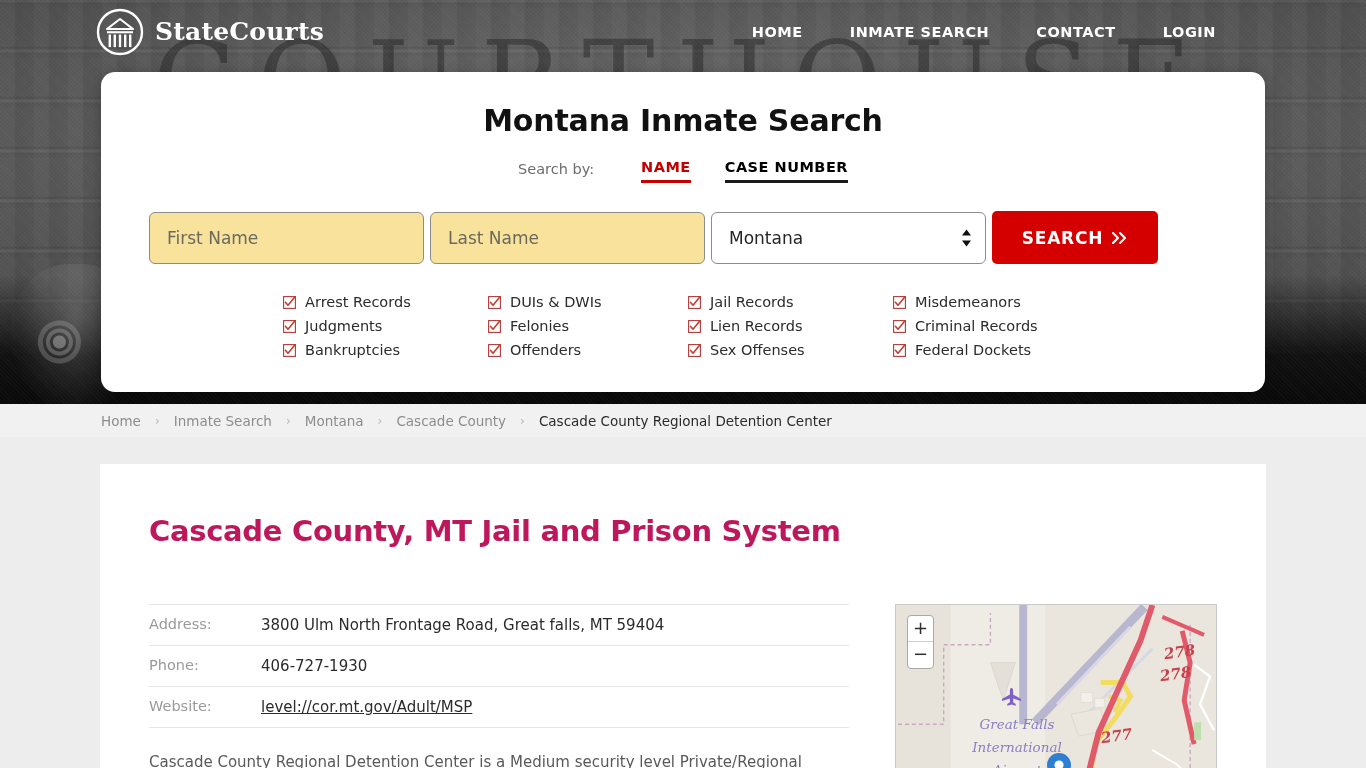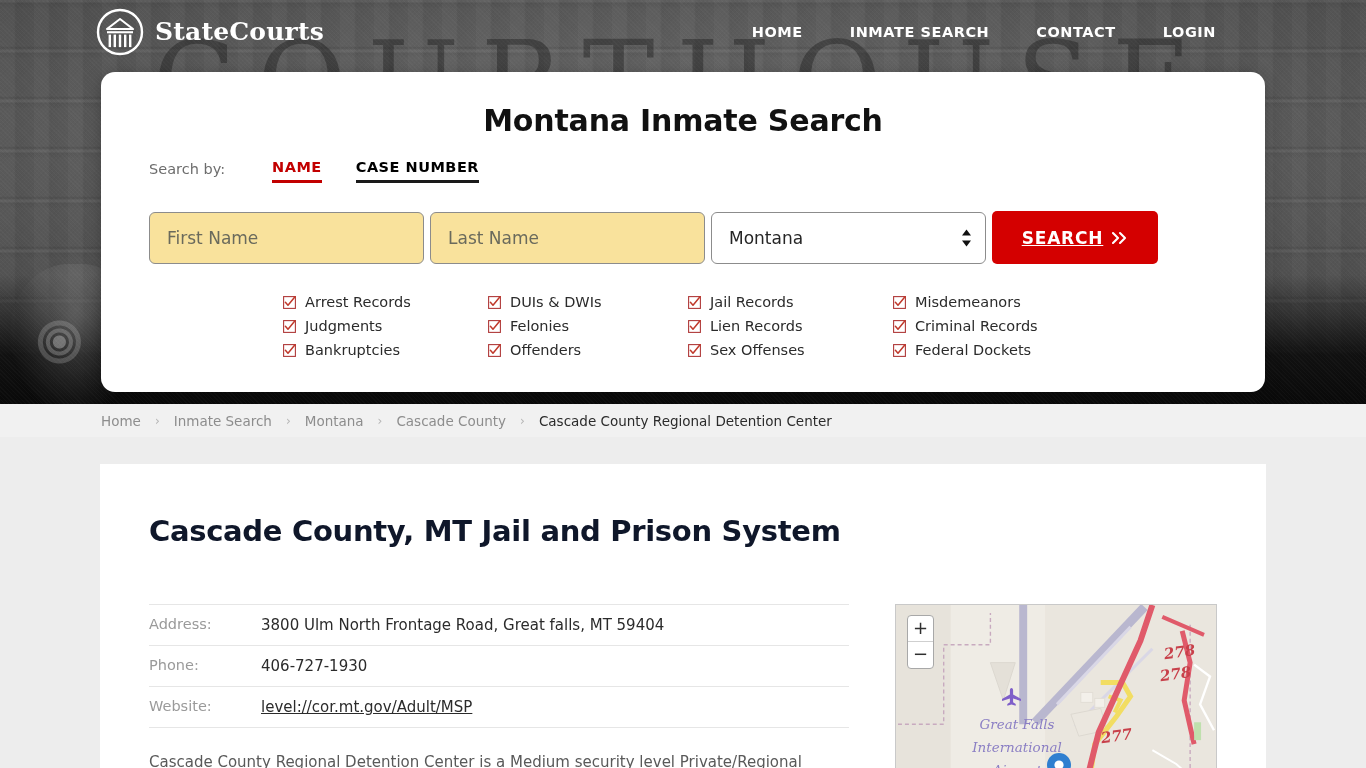--- a/index.html
+++ b/index.html
@@ -142,20 +142,21 @@
     text-align: center;
     font-size: 30px;
     font-weight: 700;
     color: #111111;
     margin: 9px 0 0;
     letter-spacing: -0.2px;
   }
   .searchby {
     display: flex;
     align-items: flex-end;
+    justify-content: center;
     gap: 0;
     margin-top: 21px;
   }
   .searchby-label {
     font-size: 14.5px;
     color: #6d6d6d;
     margin-right: 47px;
     padding-bottom: 6px;
   }
   .tab {
@@ -215,21 +216,20 @@
     border-radius: 5px;
     font-size: 17px;
     font-weight: 700;
     letter-spacing: 0.8px;
     cursor: pointer;
     font-family: "DejaVu Sans", sans-serif;
     display: flex;
     align-items: center;
     justify-content: center;
     gap: 9px;
-    text-decoration: underline;
   }
 
   .recgrid {
     display: grid;
     grid-template-columns: 205px 200px 205px 190px;
     justify-content: center;
     row-gap: 0;
     margin-top: 26px;
   }
   .recitem {
@@ -261,21 +261,21 @@
     width: 1166px;
     margin: 0 auto;
     background: #ffffff;
     min-height: 310px;
     padding: 50px 49px 0;
     position: relative;
   }
   .page-h1 {
     font-size: 29px;
     font-weight: 700;
-    color: #0f172a;
+    color: #be185d;
     margin: 0;
     letter-spacing: -0.3px;
   }
   .factcols { display: flex; gap: 46px; margin-top: 56px; }
   .factleft { flex: 0 0 700px; }
   .facttable { width: 100%; border-collapse: collapse; }
   .facttable tr { border-bottom: 1px solid #e6e6e6; }
   .facttable tr:first-child { border-top: 1px solid #e6e6e6; }
   .facttable th {
     text-align: left;

